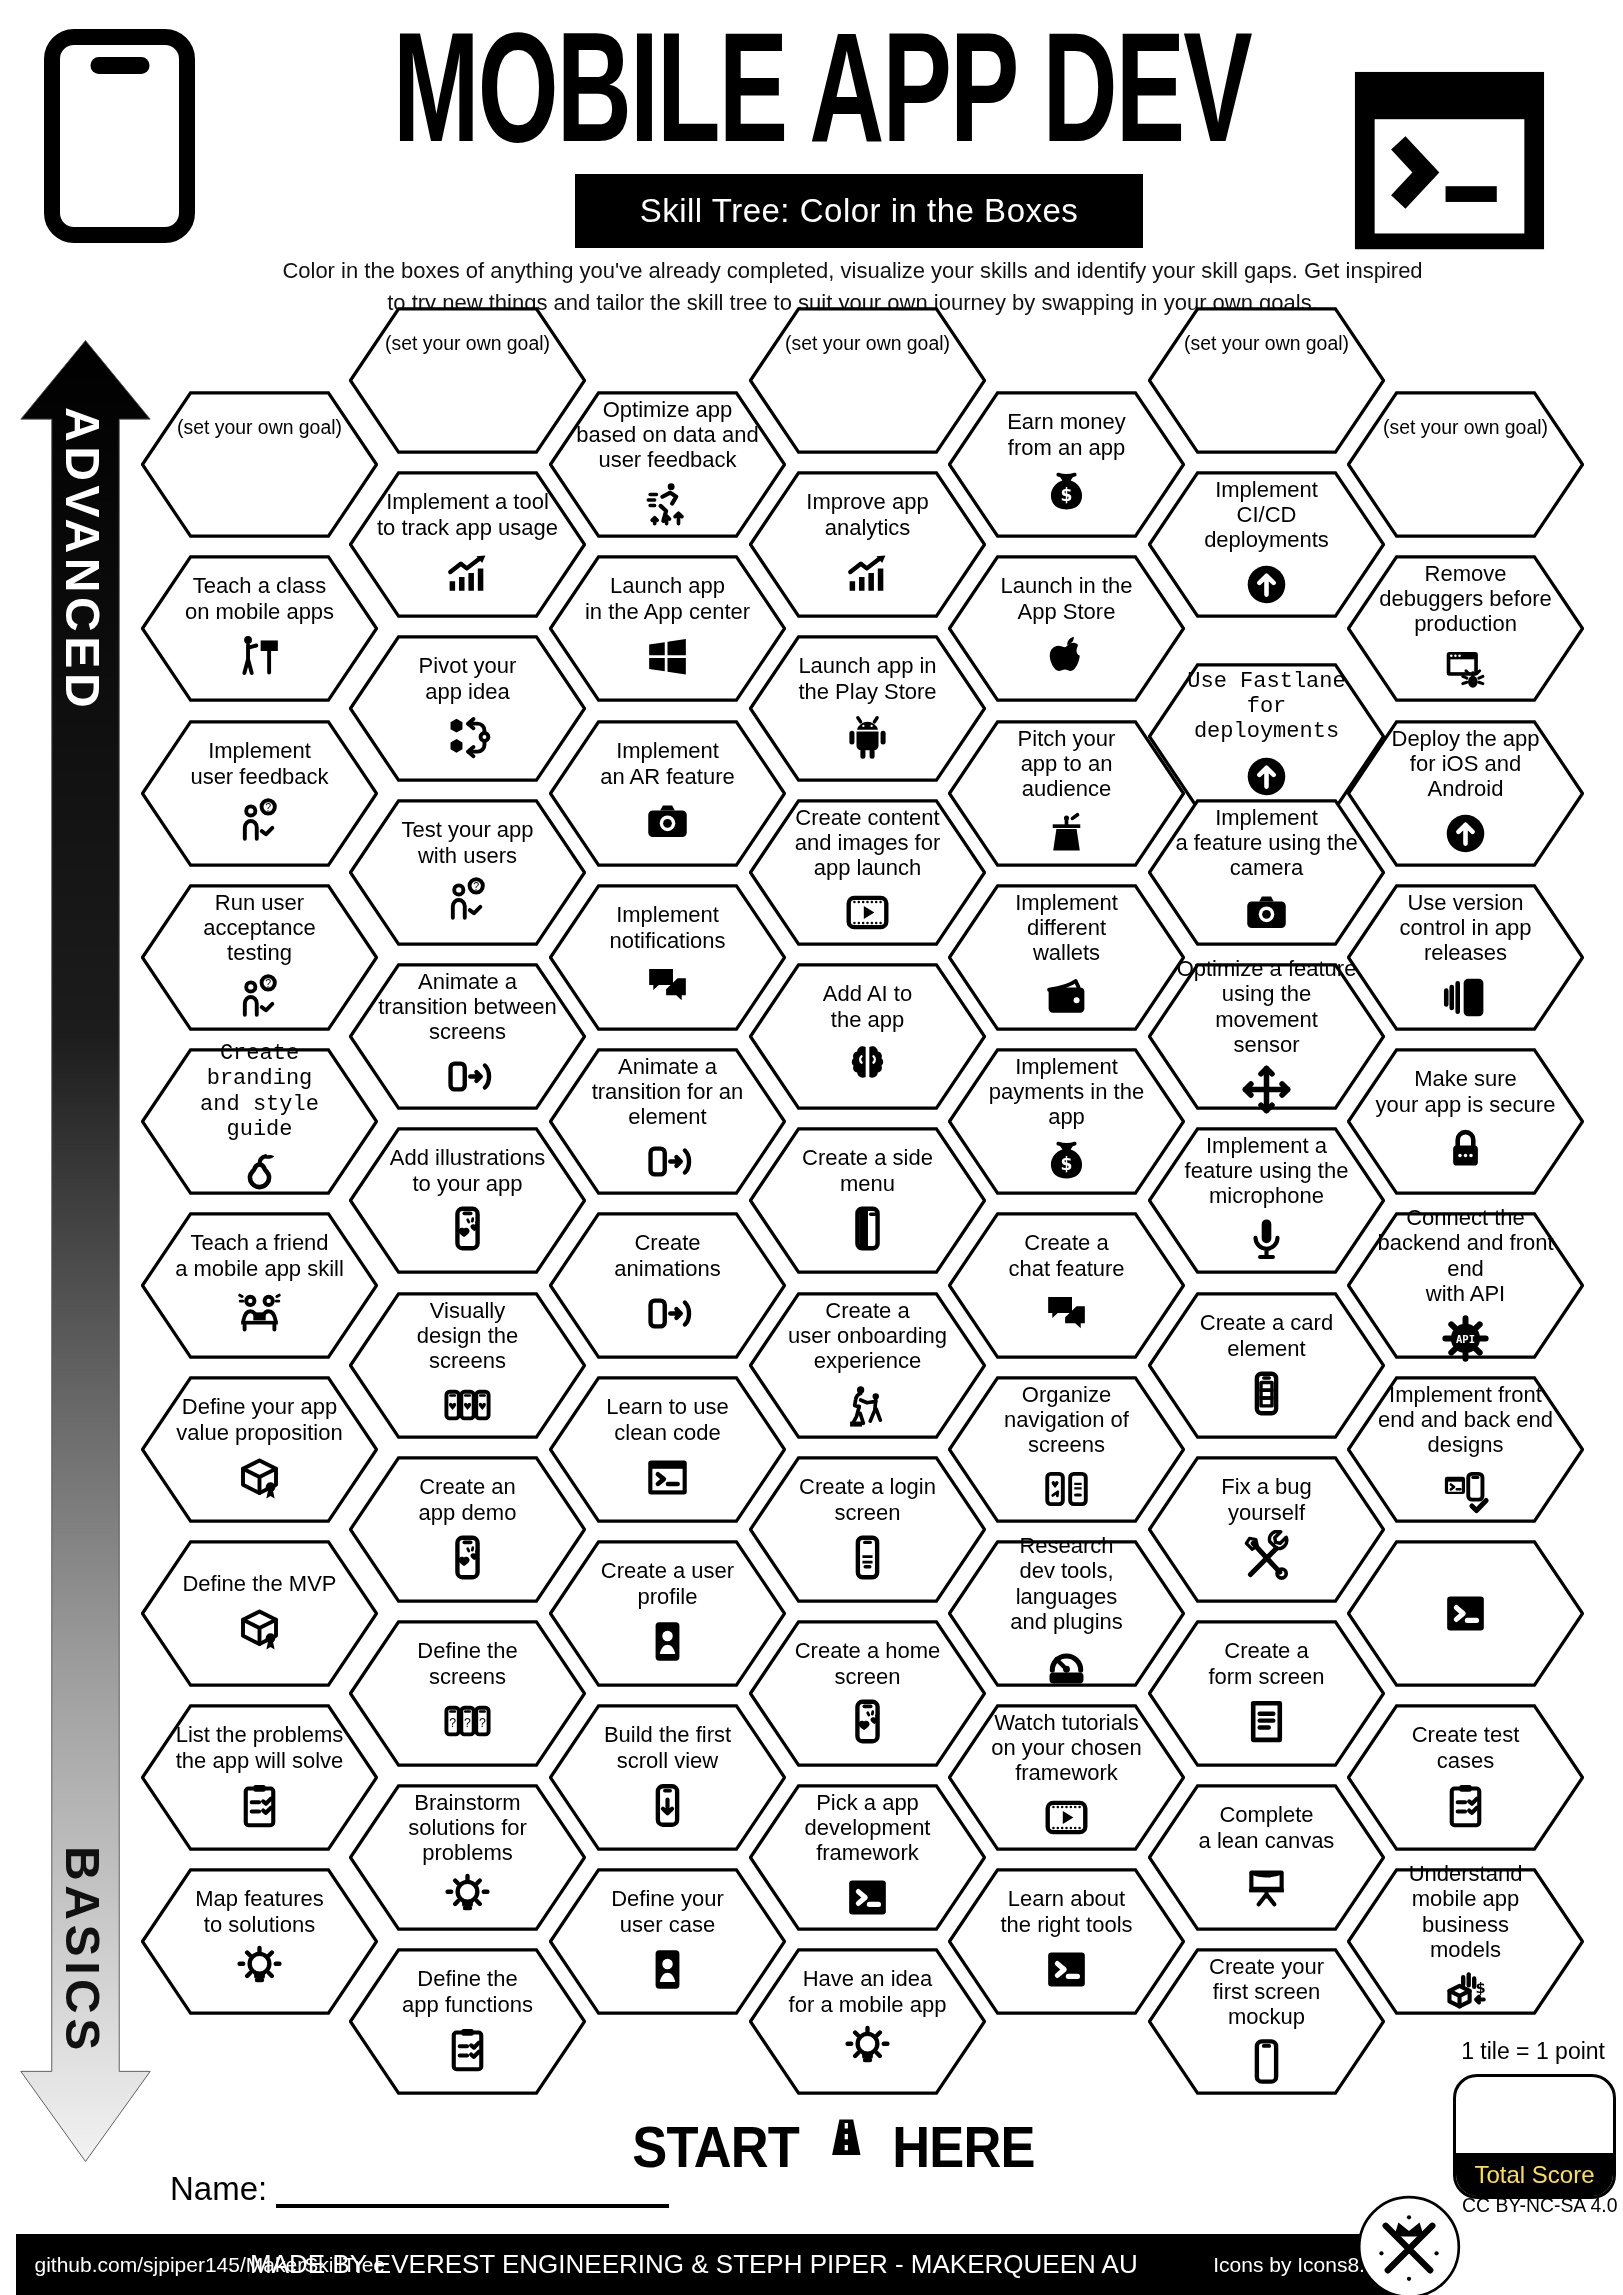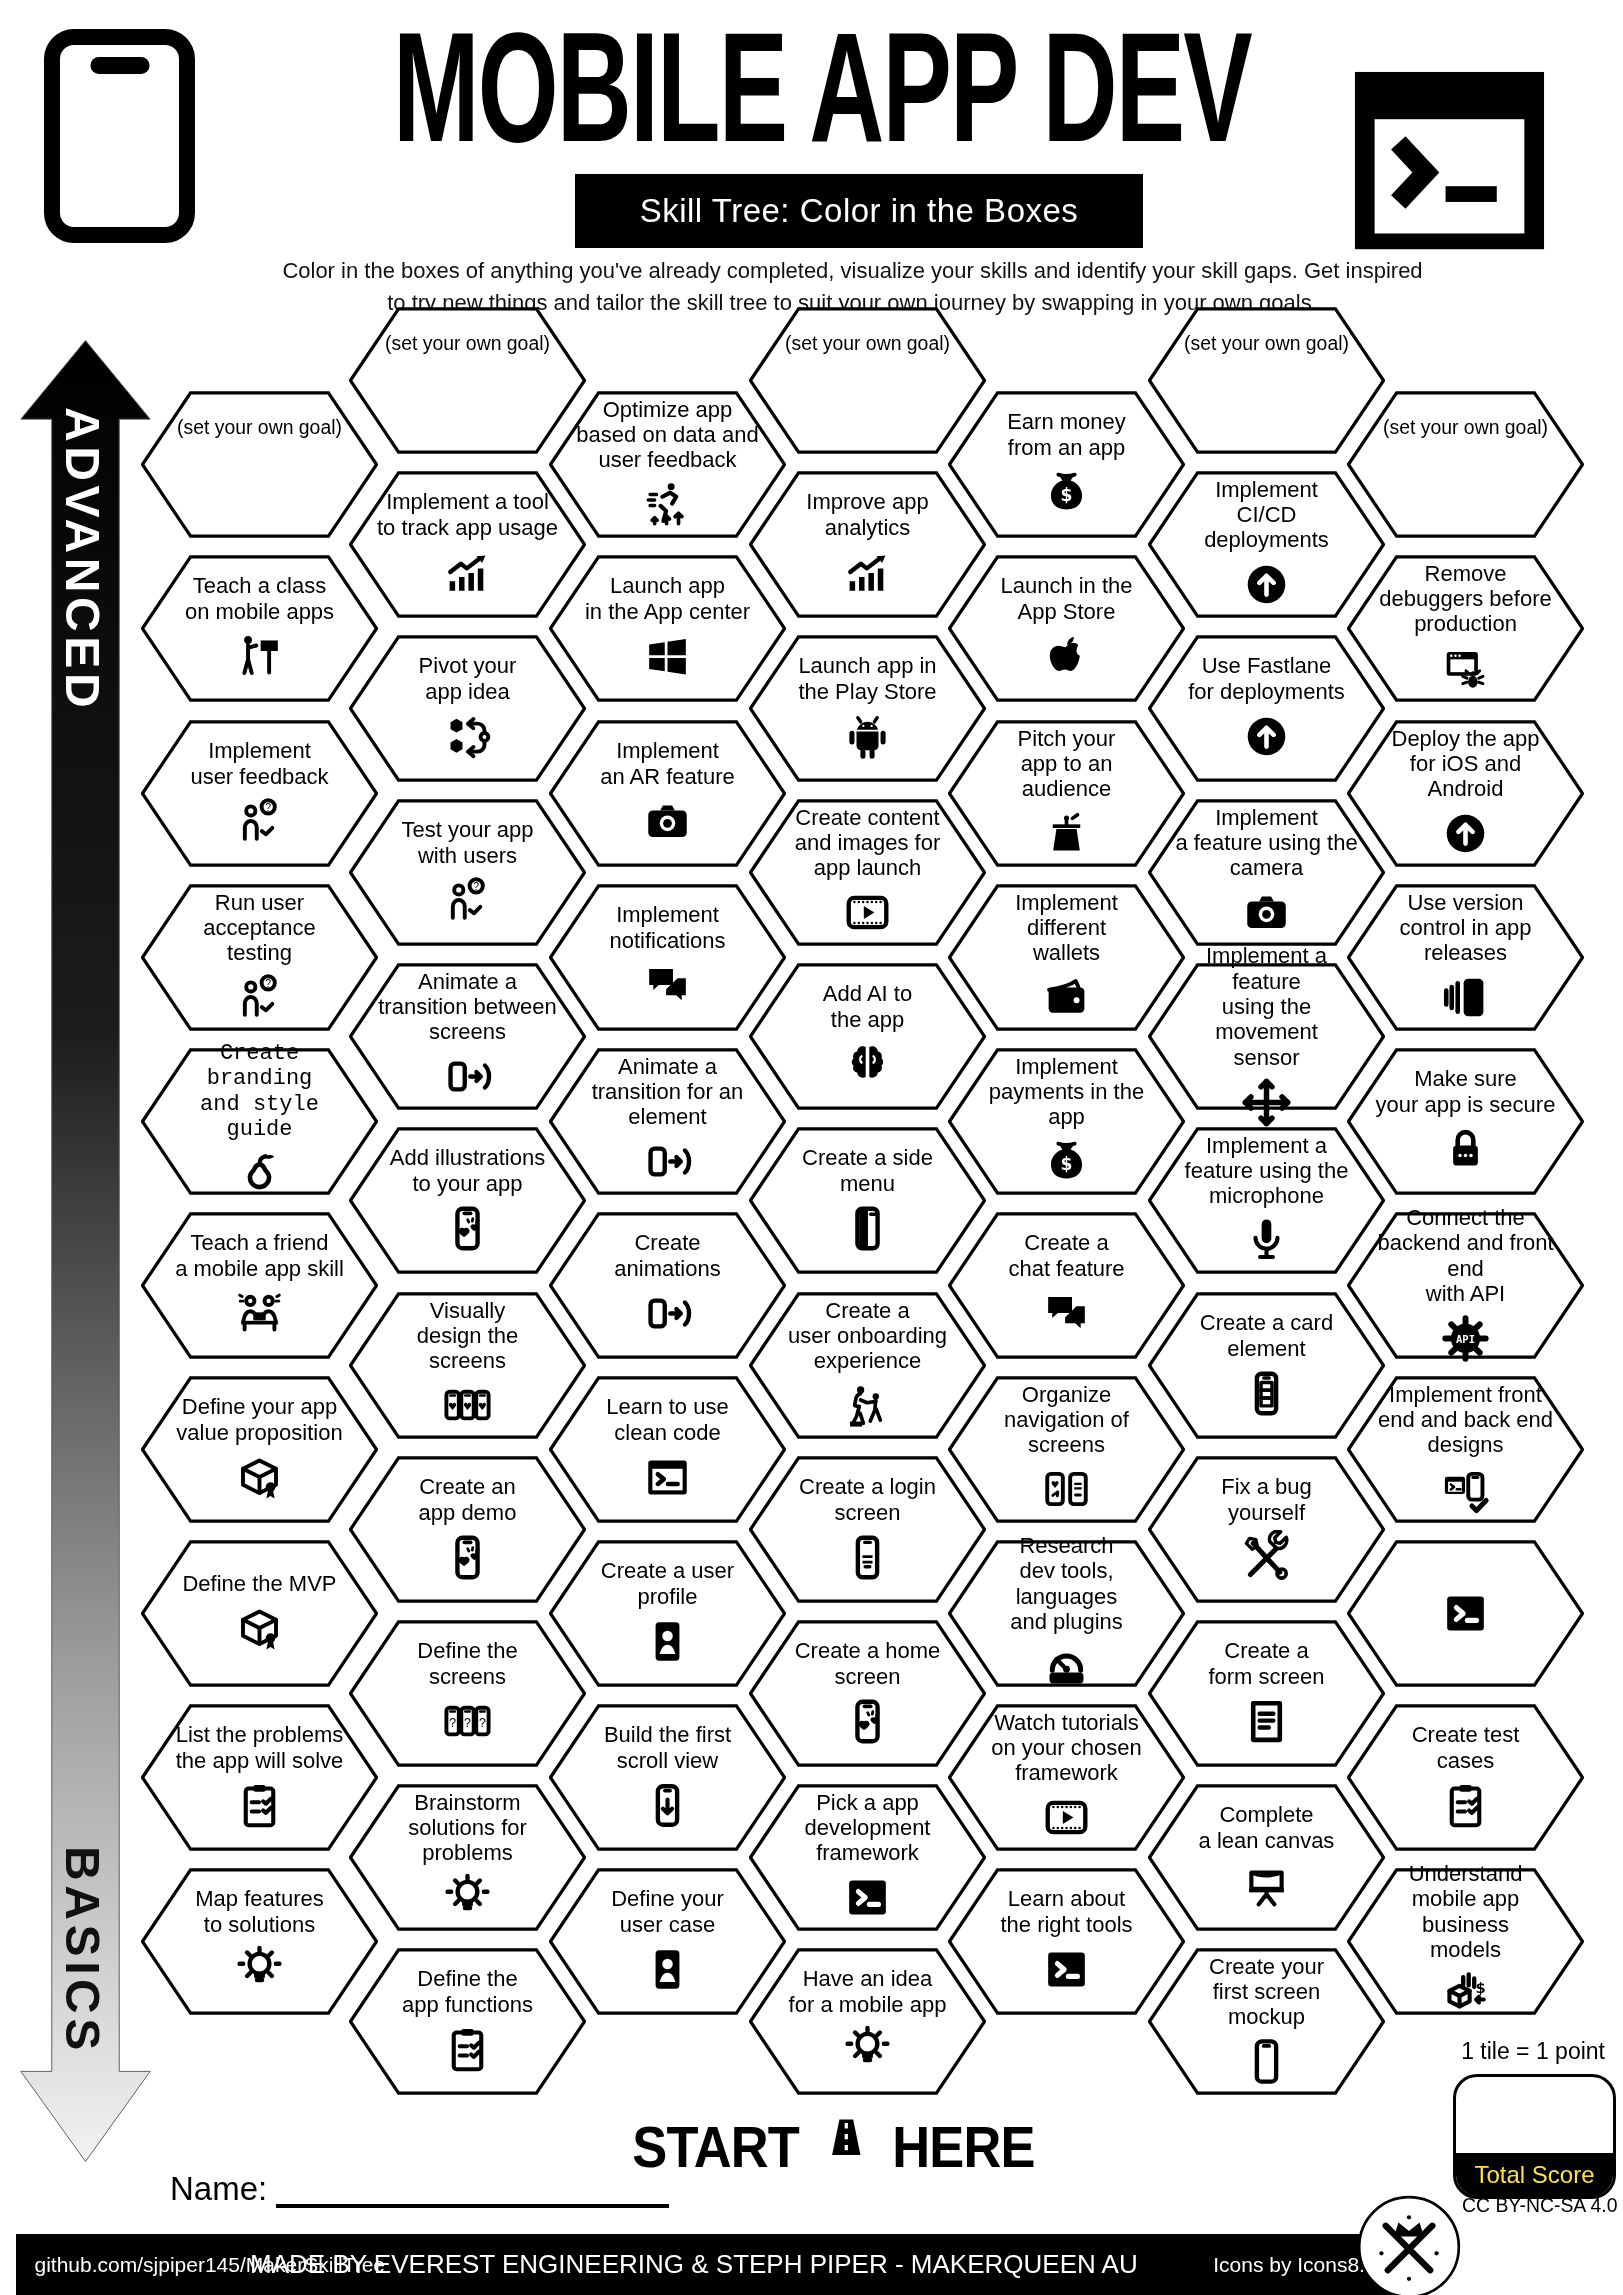--- a/index.html
+++ b/index.html
@@ -1010,21 +1010,21 @@
           <div class="hex-label">Implement
 CI/CD deployments</div>
           <div class="hex-ic"><svg viewBox="0 0 24 24">
               <g fill="none" stroke="#000" stroke-width="1.7" stroke-linecap="round" stroke-linejoin="round">
                 <circle cx="12" cy="12" r="8.2" fill="#000" stroke="none"></circle>
                 <path d="M12 16.4V8.2M12 8.2l-3.1 3.1M12 8.2l3.1 3.1" stroke="#fff" stroke-width="2"></path>
               </g>
             </svg></div>
         </div>
       </div>
-      <div class="hex" style="left: 1148px; top: 634px;">
+      <div class="hex" style="left: 1148px; top: 662px; font-family: Liberation Mono, monospace;">
         <svg class="hexbg" viewBox="0 0 512 322">
           <polygon points="3,161 107,6 405,6 509,161 405,316 107,316" fill="#fff" stroke="#000" stroke-width="7"></polygon>
         </svg>
         <div class="hex-content">
           <div class="hex-label">Use Fastlane
 for deployments</div>
           <div class="hex-ic"><svg viewBox="0 0 24 24">
               <g fill="none" stroke="#000" stroke-width="1.7" stroke-linecap="round" stroke-linejoin="round">
                 <circle cx="12" cy="12" r="8.2" fill="#000" stroke="none"></circle>
                 <path d="M12 16.4V8.2M12 8.2l-3.1 3.1M12 8.2l3.1 3.1" stroke="#fff" stroke-width="2"></path>
@@ -1048,21 +1048,21 @@
                 <circle cx="12" cy="12.8" r="1.9" fill="#000" stroke="none"></circle>
               </g>
             </svg></div>
         </div>
       </div>
       <div class="hex" style="left: 1148px; top: 962px;">
         <svg class="hexbg" viewBox="0 0 512 322">
           <polygon points="3,161 107,6 405,6 509,161 405,316 107,316" fill="#fff" stroke="#000" stroke-width="7"></polygon>
         </svg>
         <div class="hex-content">
-          <div class="hex-label">Implement a feature
+          <div class="hex-label">Optimize a feature
 using the movement
 sensor</div>
           <div class="hex-ic"><svg viewBox="0 0 24 24">
               <g fill="none" stroke="#000" stroke-width="1.7" stroke-linecap="round" stroke-linejoin="round">
                 <path d="M12 2.8v18.4M2.8 12h18.4" stroke-width="2.4"></path>
                 <path d="M12 2.8L9.6 5.2M12 2.8l2.4 2.4M12 21.2l-2.4-2.4M12 21.2l2.4-2.4M2.8 12l2.4-2.4M2.8 12l2.4 2.4M21.2 12l-2.4-2.4M21.2 12l-2.4 2.4" stroke-width="2.4"></path>
               </g>
             </svg></div>
         </div>
       </div>

